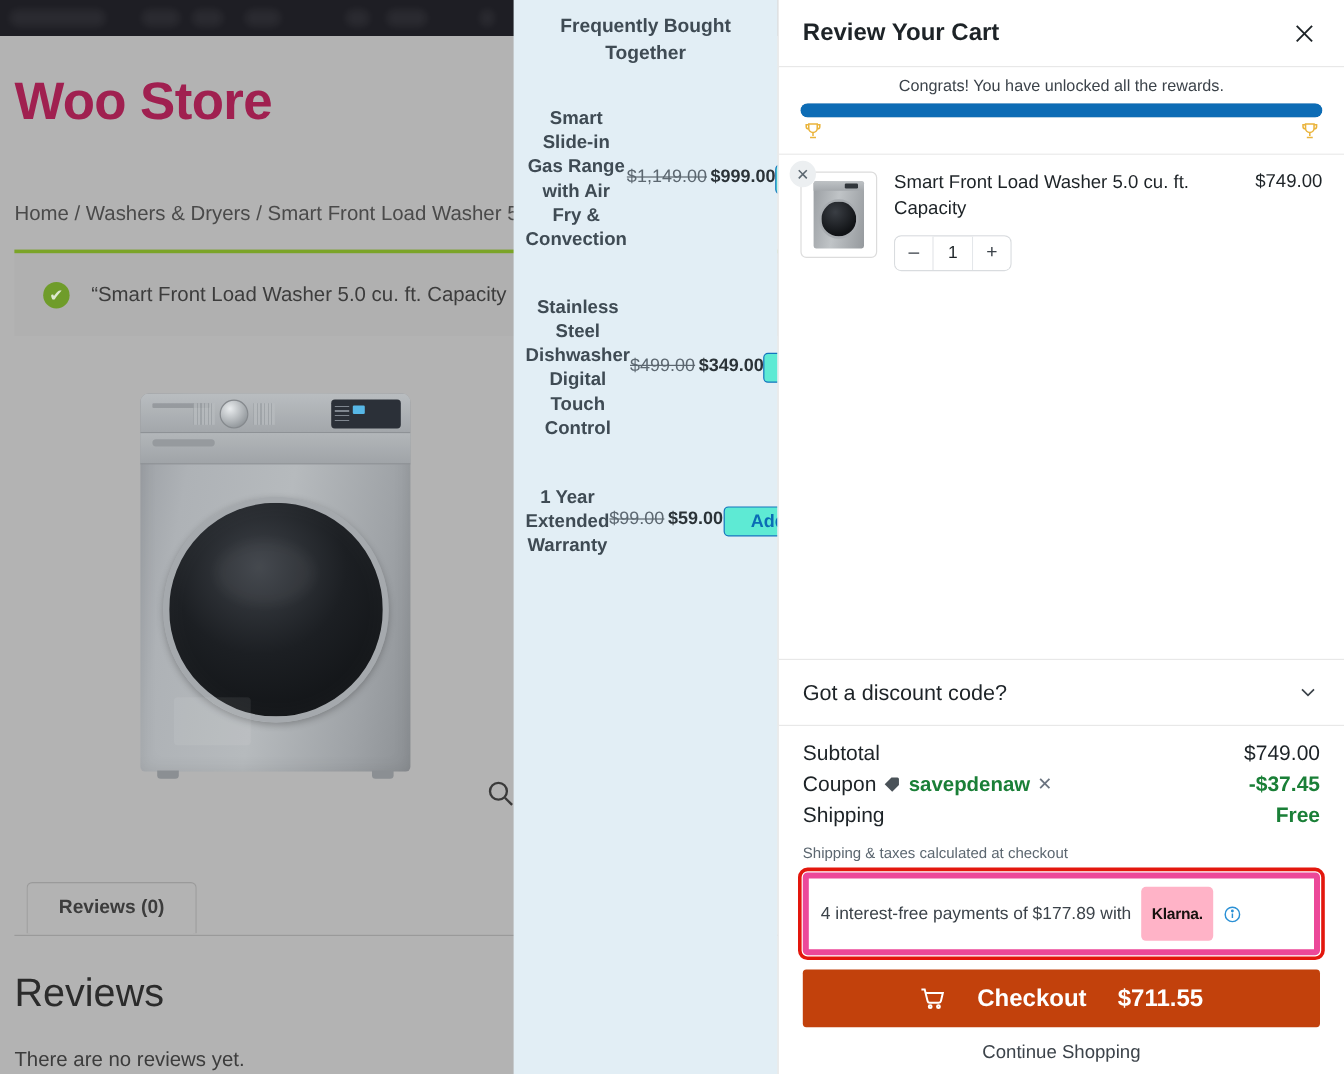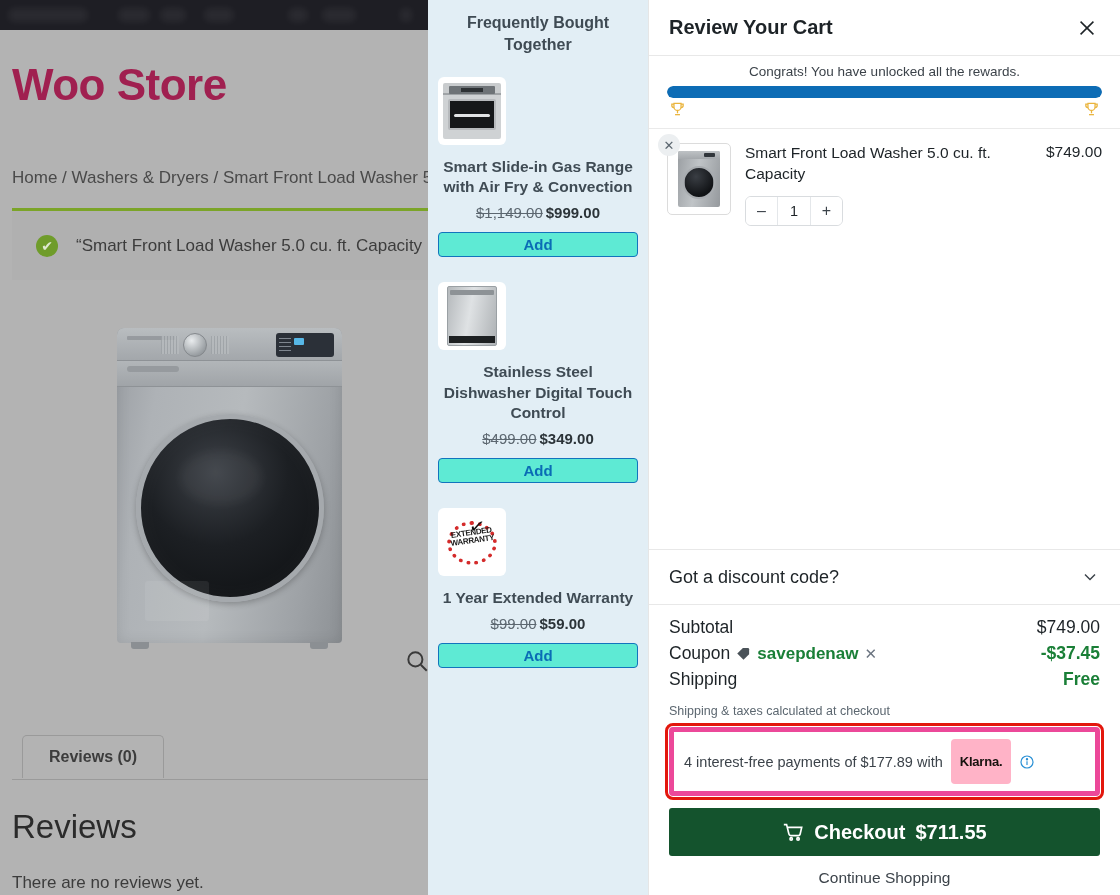--- a/index.html
+++ b/index.html
@@ -148,21 +148,21 @@
   .fbt {
     position: absolute; left: 428px; top: 0; width: 220px; height: 895px;
     background: #e2eef5; overflow: hidden;
     display: flex; flex-direction: column; align-items: center;
     padding-top: 12px;
   }
   .fbt-title {
     font-size: 16px; font-weight: 600; color: #3f4b54; text-align: center;
     line-height: 1.35; width: 180px;
   }
-  .fbt-card { width: 200px; display: flex; flex-direction: column; }
+  .fbt-card { width: 200px; display: flex; flex-direction: row; align-items: center; }
   .fbt-imgbox {
     width: 68px; height: 68px; background: #fff; border-radius: 6px;
     display: flex; align-items: center; justify-content: center; overflow: hidden;
   }
   .fbt-name {
     font-size: 15.5px; font-weight: 600; color: #3f4b54; text-align: center;
     line-height: 1.3; width: 200px; margin-top: 12px;
   }
   .fbt-price { font-size: 15px; margin-top: 7px; text-align: center; }
   .fbt-price .old { text-decoration: line-through; color: #5c6770; font-weight: 400; }
@@ -328,23 +328,23 @@
     outline: 3px solid #e3170d; outline-offset: 1px; background: #fff;
   }
   .klarna-text { font-size: 14.5px; color: #3c434a; }
   .klarna-badge {
     background: #ffb3c7; color: #17120f; font-size: 13px; font-weight: 800;
     padding: 15px 9px; border-radius: 4px; letter-spacing: -0.2px;
   }
   .info-icon { width: 16px; height: 16px; color: #2a90d5; cursor: pointer; }
 
   .checkout-btn {
-    margin: 12px 20px 0 20px; height: 48px; background: #14532d; color: #fff;
+    margin: 12px 20px 0 20px; height: 48px; background: #c2410c; color: #fff;
     border: none; border-radius: 3px; cursor: pointer;
-    display: flex; align-items: center; justify-content: center; gap: 10px;
+    display: flex; align-items: center; justify-content: center; gap: 26px;
     font-size: 20px; font-weight: 700; font-family: "Liberation Sans", sans-serif;
   }
   .cart-glyph { width: 22px; height: 22px; }
   .continue {
     text-align: center; font-size: 15.5px; color: #3c434a; margin-top: 13px;
     cursor: pointer; padding-bottom: 8px;
   }
 </style>
 </head>
 <body>

